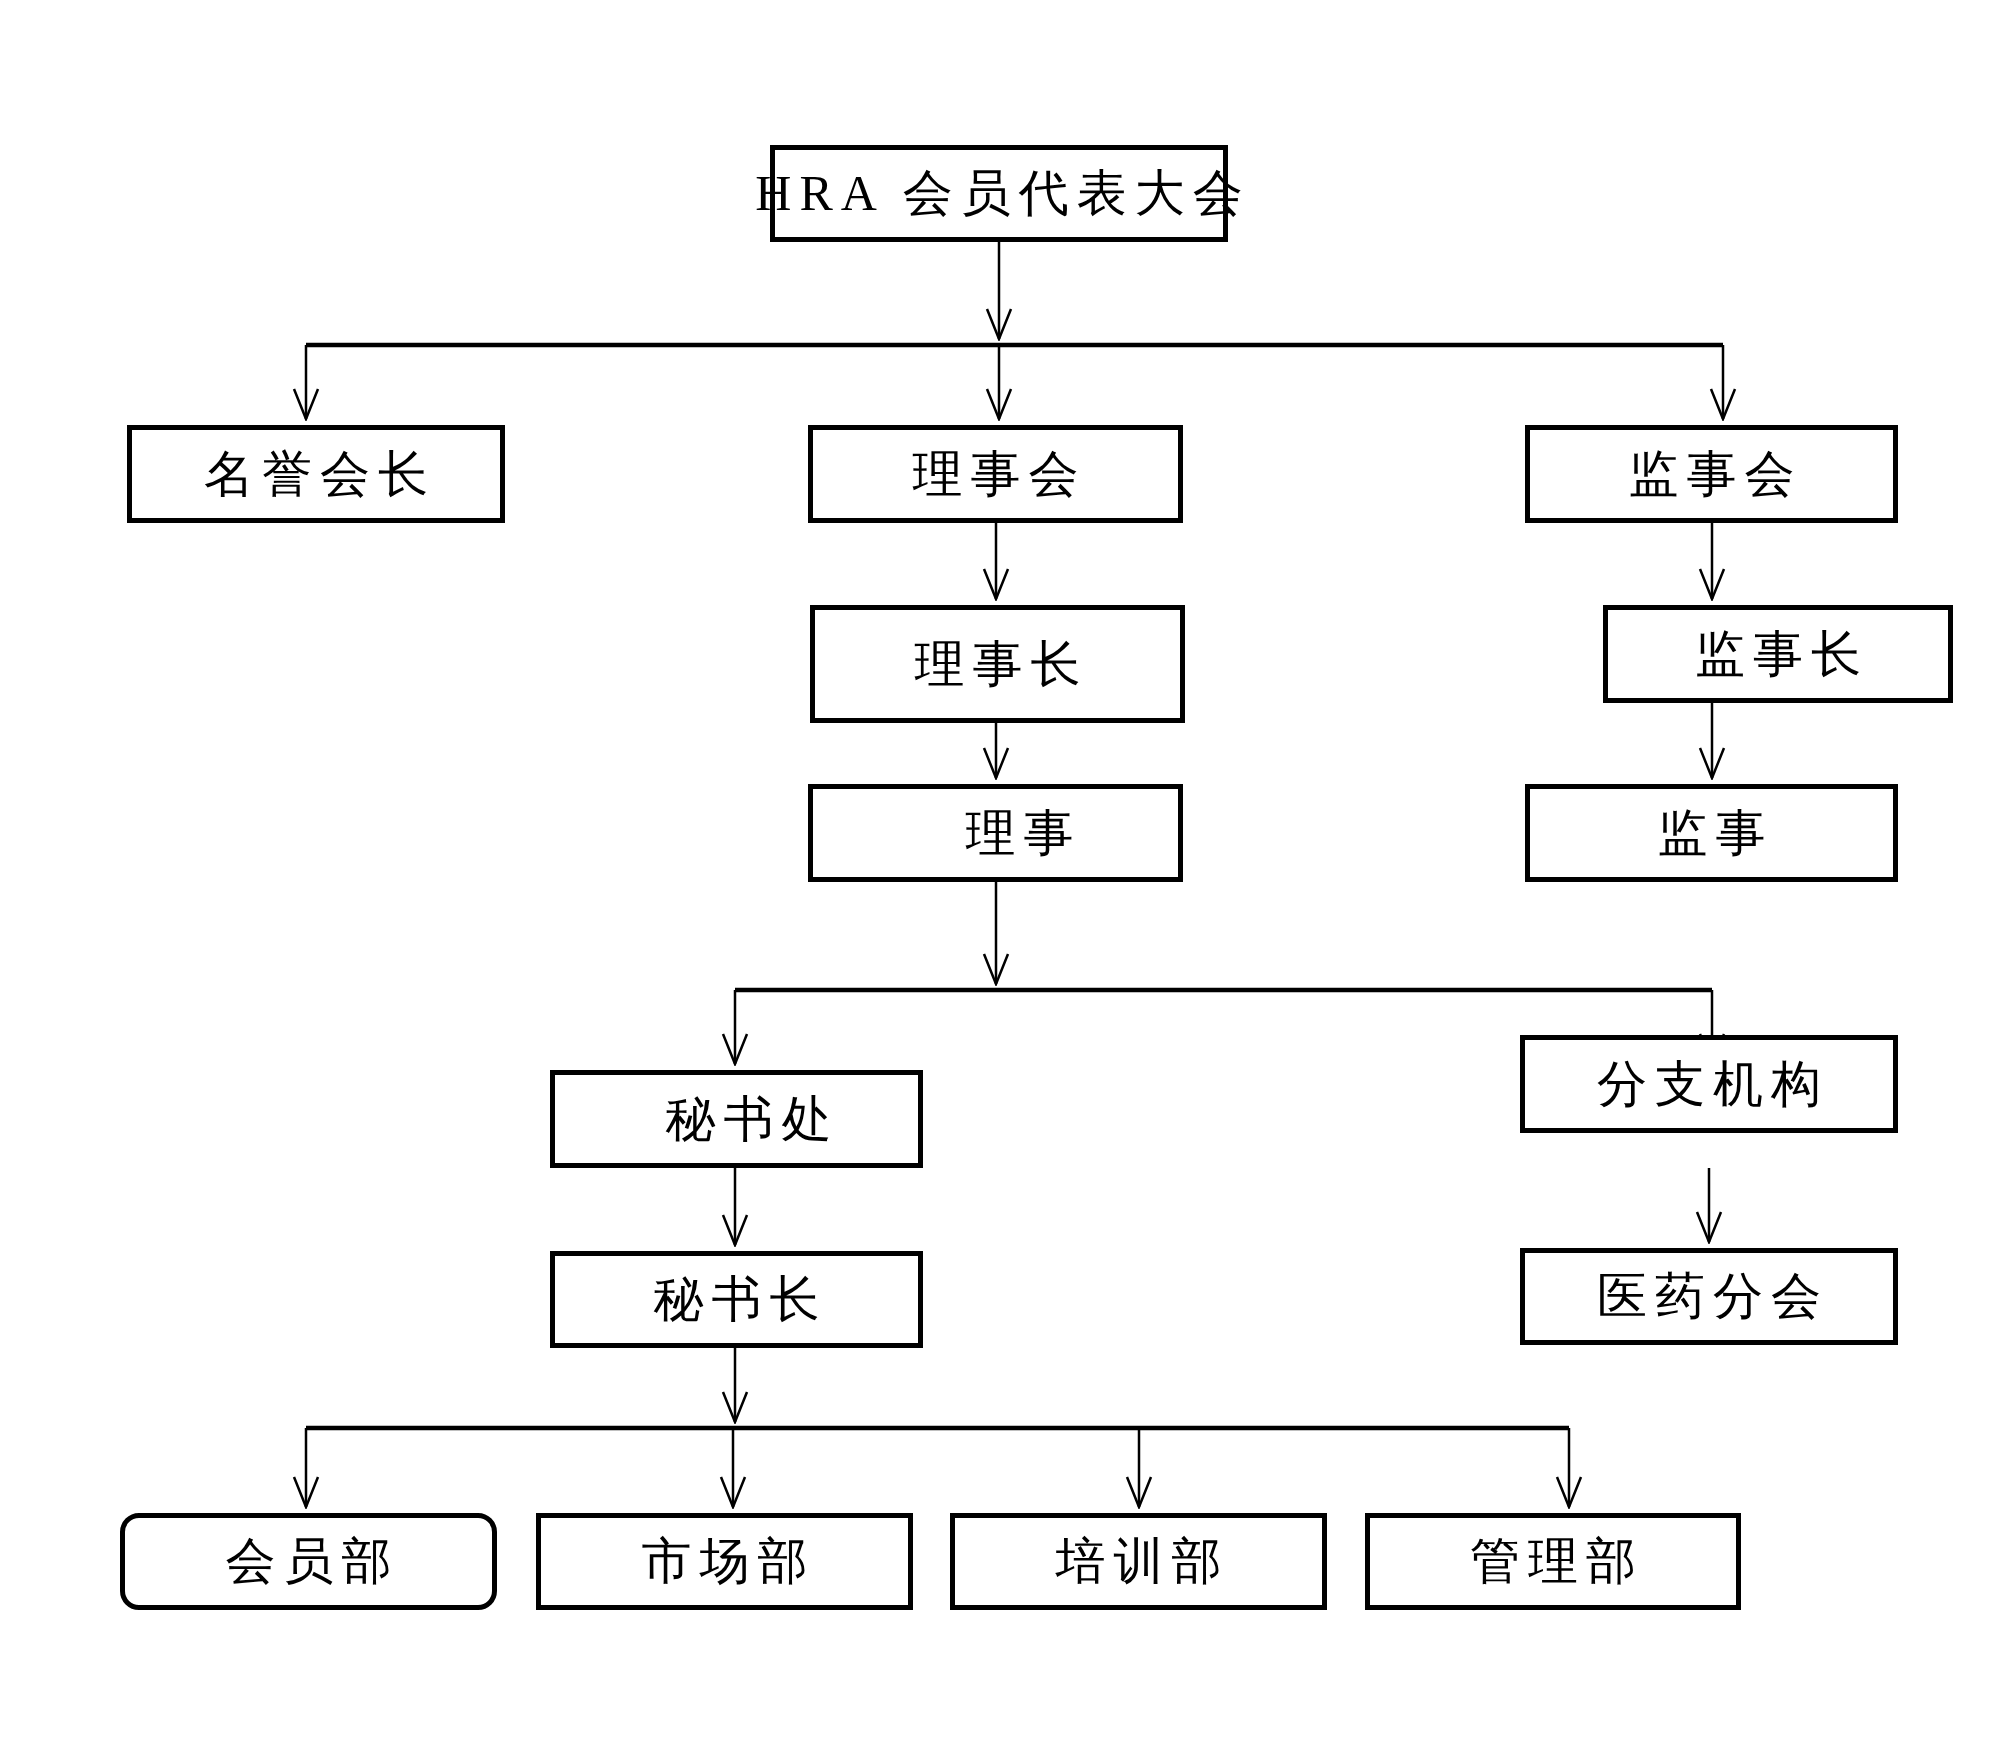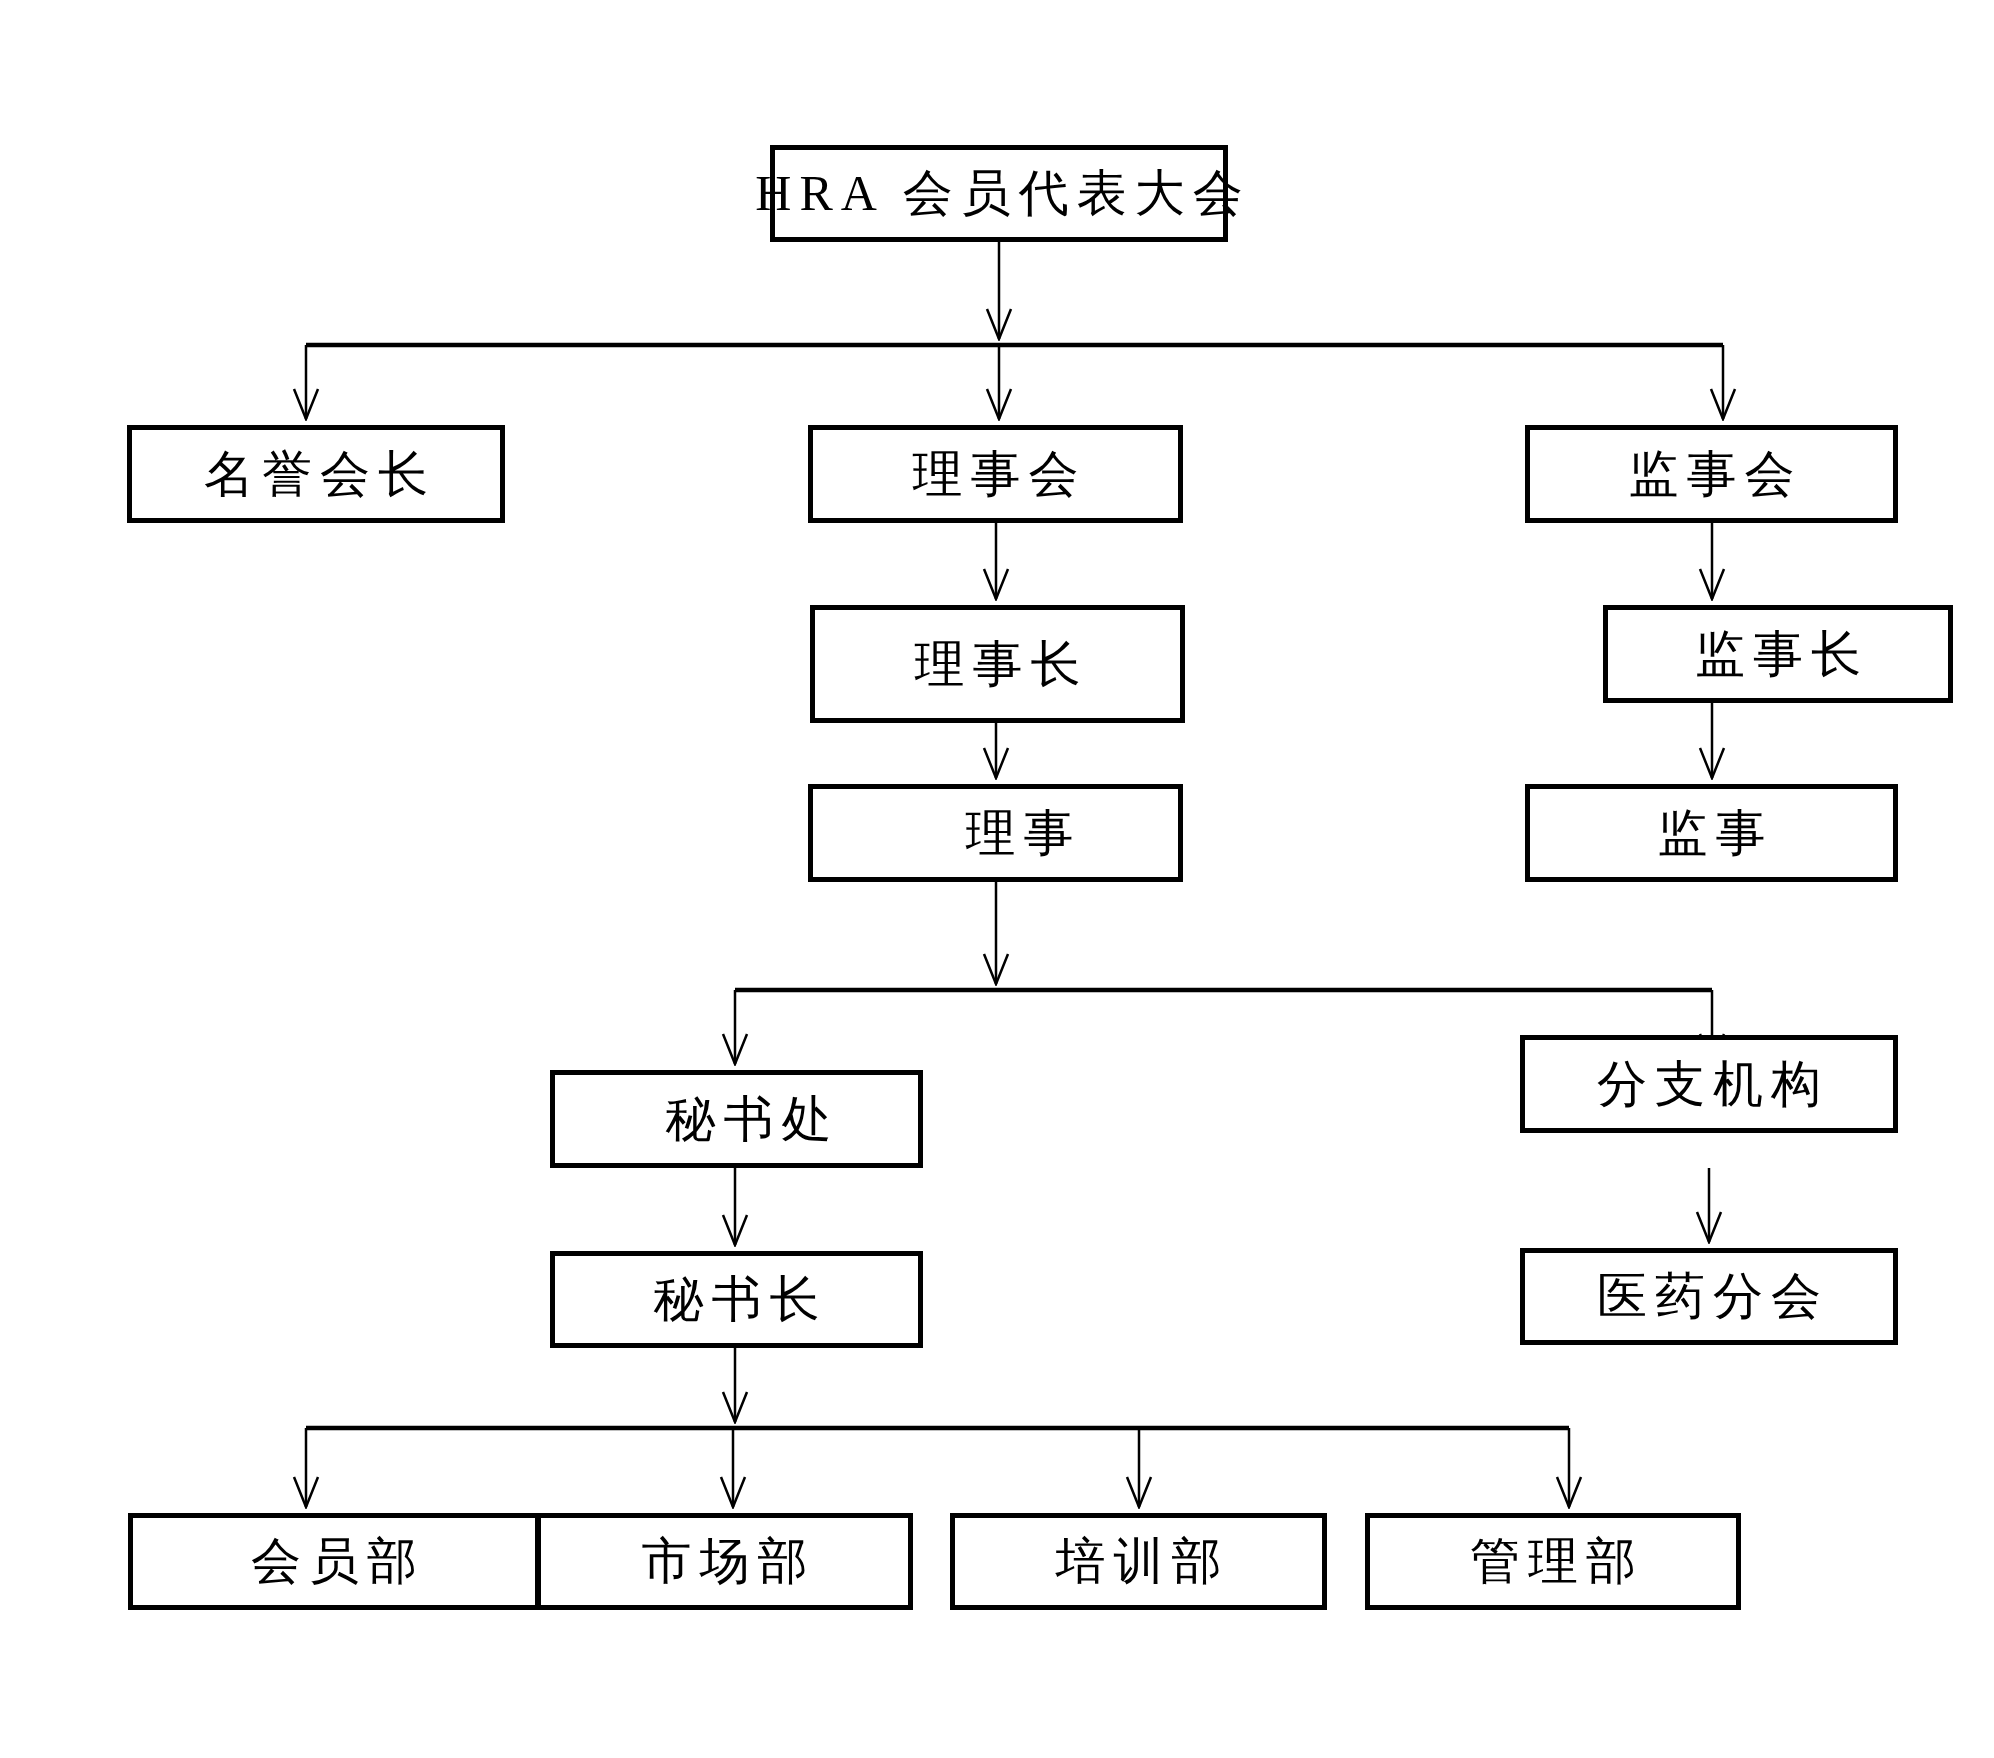--- a/index.html
+++ b/index.html
@@ -26,21 +26,21 @@
   .n-council{left:808px;top:425px;width:375px;height:98px;}
   .n-supervisory{left:1525px;top:425px;width:373px;height:98px;}
   .n-chairman{left:810px;top:605px;width:375px;height:118px;}
   .n-chief{left:1603px;top:605px;width:350px;height:98px;}
   .n-directors{left:808px;top:784px;width:375px;height:98px;padding-left:48px;}
   .n-supervisors{left:1525px;top:784px;width:373px;height:98px;}
   .n-secretariat{left:550px;top:1070px;width:373px;height:98px;padding-left:24px;}
   .n-branches{left:1520px;top:1035px;width:378px;height:98px;}
   .n-secgen{left:550px;top:1251px;width:373px;height:97px;}
   .n-medical{left:1520px;top:1248px;width:378px;height:97px;}
-  .n-membership{left:128px;top:1513px;width:412px;height:97px;}
+  .n-membership{left:120px;top:1513px;width:377px;height:97px;border-radius:19px;}
   .n-marketing{left:536px;top:1513px;width:377px;height:97px;}
   .n-training{left:950px;top:1513px;width:377px;height:97px;}
   .n-management{left:1365px;top:1513px;width:376px;height:97px;}
 </style>
 </head>
 <body>
 
 <div class="canvas">
 
   <svg class="edges" viewBox="0 0 1994 1758" xmlns="http://www.w3.org/2000/svg">

